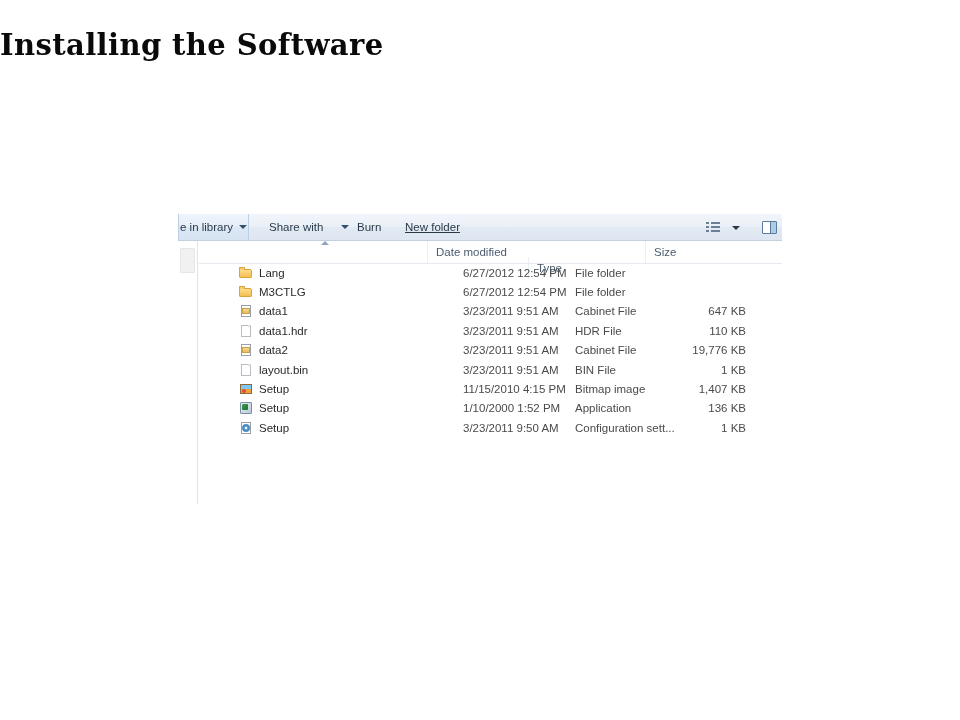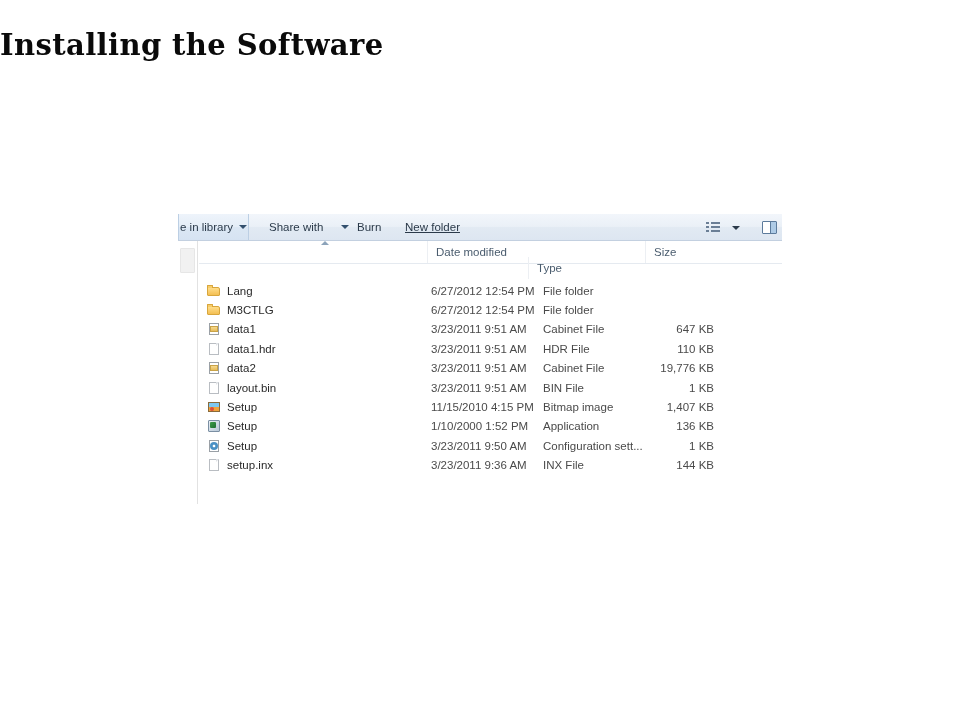--- a/index.html
+++ b/index.html
@@ -131,21 +131,21 @@
     border-bottom:4px solid #8ca3ba;
   }
 
   
   #file-rows{position:absolute;left:0;top:22px;right:0;bottom:0;}
   .file-row{
     position:relative;height:19.4px;
     font-size:11.5px;color:#2a2a2a;
     cursor:default;
   }
-  .cell{position:absolute;top:18px;height:19.4px;display:flex;align-items:center;white-space:nowrap;}
+  .cell{position:absolute;top:0;height:19.4px;display:flex;align-items:center;white-space:nowrap;margin-left:32px;}
   .cell.name{left:8px;}
   .cell.date{left:232px;color:#4a4a4a;}
   .cell.type{left:344px;color:#4a4a4a;}
   .cell.size{left:400px;width:115px;justify-content:flex-end;color:#4a4a4a;}
   .fname{margin-left:6px;}
 
   
   .ico{position:relative;width:14px;height:14px;flex:0 0 14px;}
 
   .ico.folder:before{
@@ -357,24 +357,15 @@
         </div>
         <div class="file-row">
           <div class="cell name">
             <span class="ico cfg"></span>
             <span class="fname">Setup</span>
           </div>
           <div class="cell date">3/23/2011 9:50 AM</div>
           <div class="cell type">Configuration sett...</div>
           <div class="cell size">1 KB</div>
         </div>
-        <div class="file-row">
-          <div class="cell name">
-            <span class="ico page"></span>
-            <span class="fname">setup.inx</span>
-          </div>
-          <div class="cell date">3/23/2011 9:36 AM</div>
-          <div class="cell type">INX File</div>
-          <div class="cell size">144 KB</div>
-        </div>
       </div>
   </div>
 </div>
 
 </body></html>

